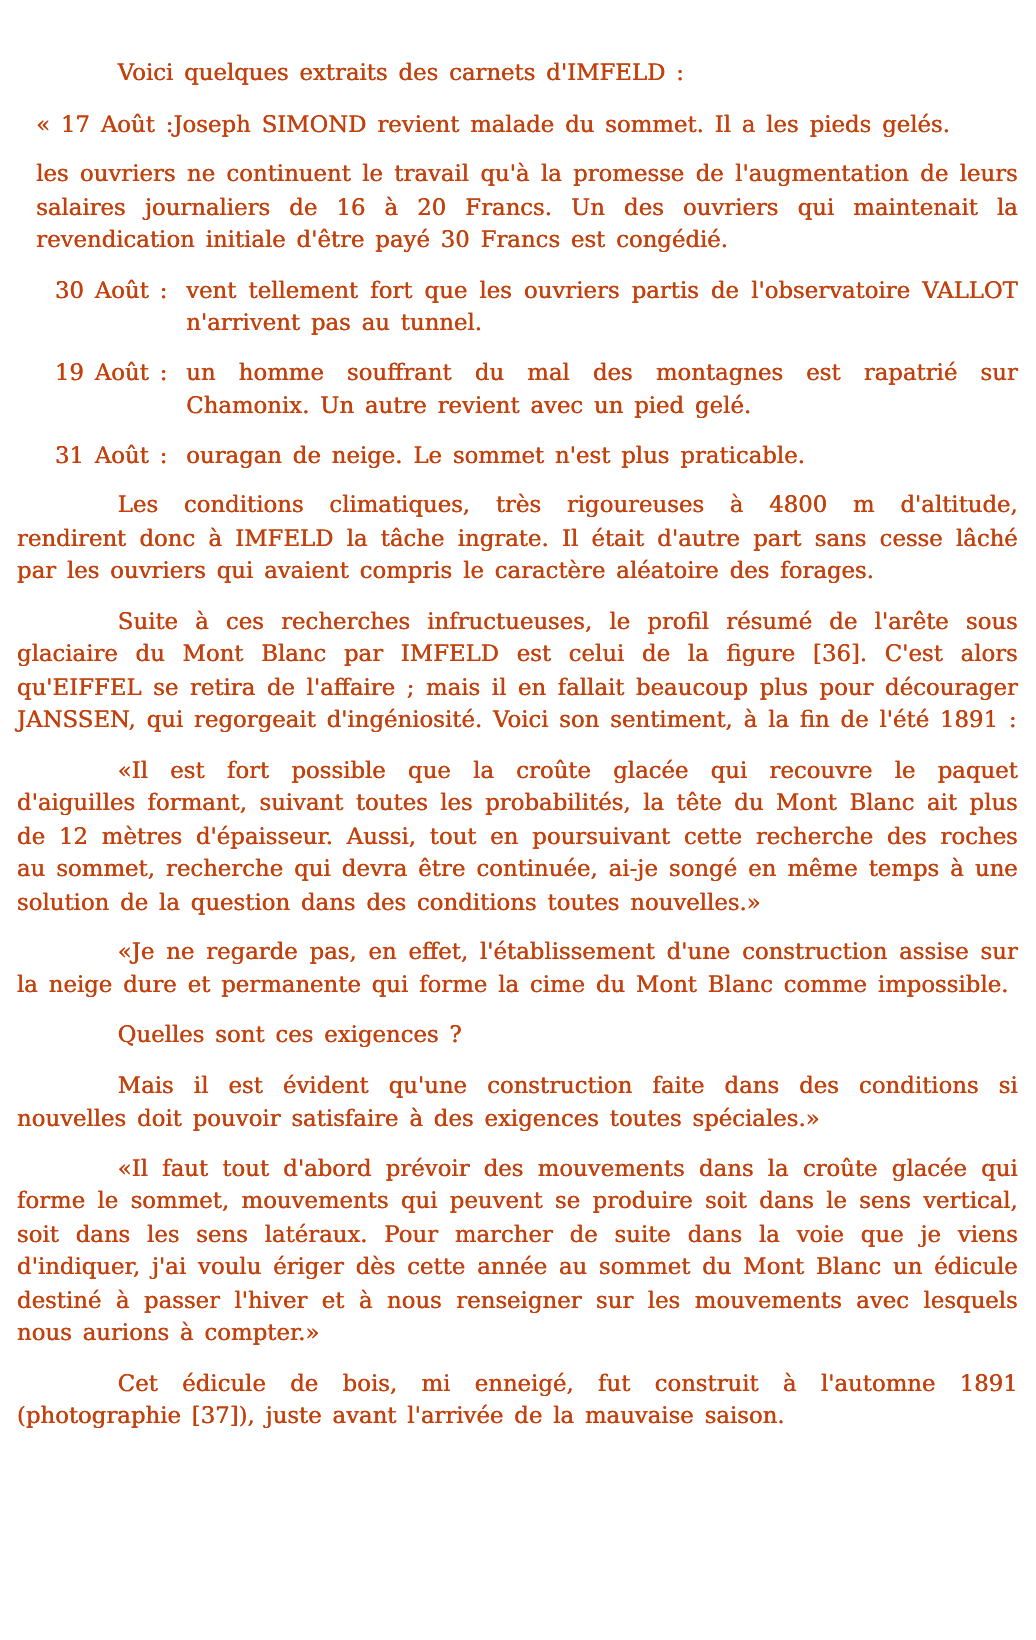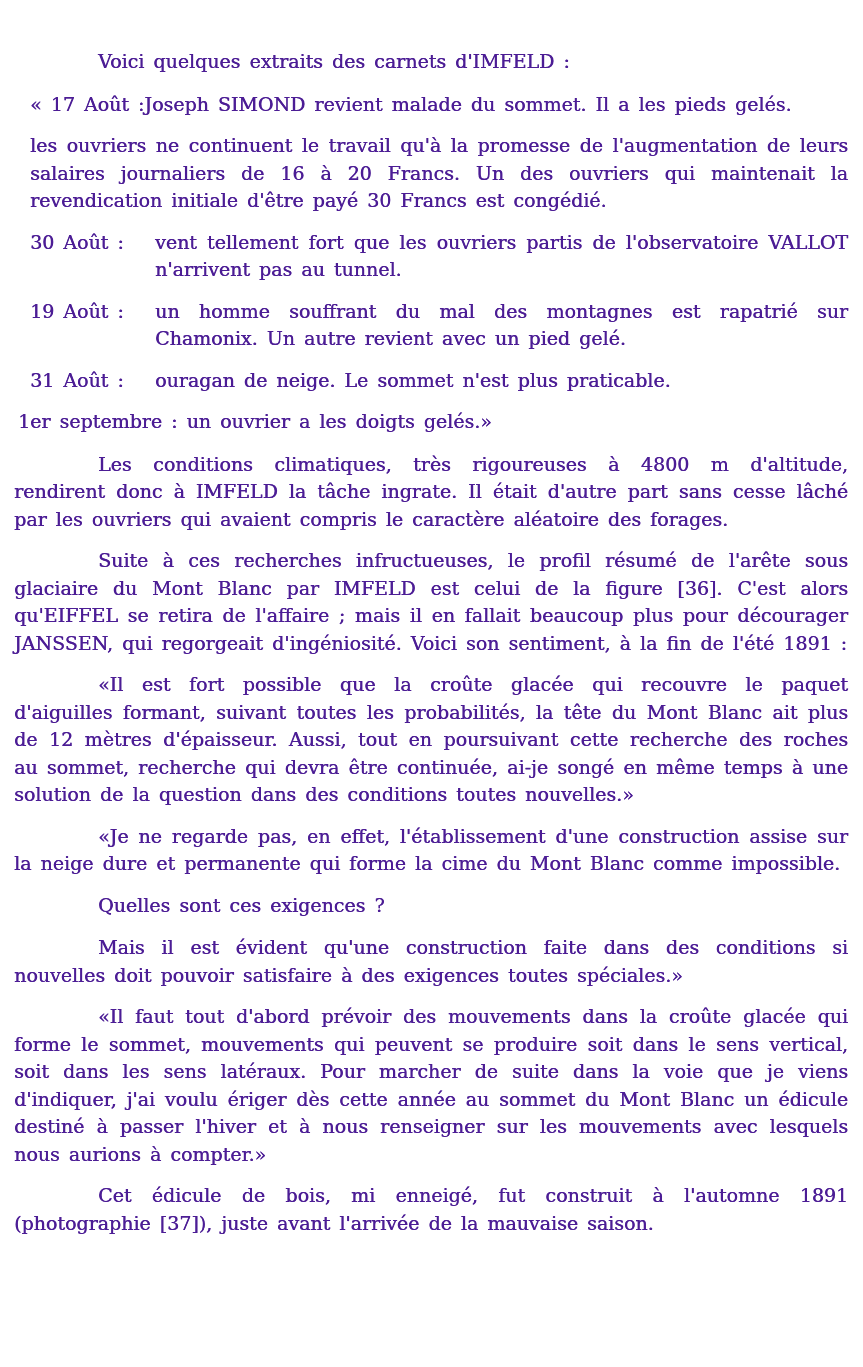--- a/index.html
+++ b/index.html
@@ -10,34 +10,35 @@
     overflow: hidden;
   }
   .page {
     box-sizing: border-box;
     width: 863px;
     height: 984px;
     padding-top: 48px;
     font-family: "DejaVu Serif", "Liberation Serif", serif;
     font-size: 19px;
     line-height: 27.5px;
-    color: #4c1d95;
+    color: #c2410c;
     word-spacing: 3px;
     text-shadow: 0.4px 0 0 currentColor; 
   }
   .intro-line {
     margin: 0 15px 15px 98px;
   }
   .entry {
     display: flex;
     margin: 0 15px 14px 30px;
   }
   .entry .date {
     flex: 0 0 125px;
     white-space: nowrap;
+    text-align: center;
   }
   .entry.first .date {
     flex: 0 0 100px;
   }
   .entry .etext {
     flex: 1;
     text-align: justify;
   }
   .sep-line {
     margin: 0 15px 15px 18px;
@@ -76,21 +77,20 @@
   <div class="entry">
     <span class="date">19 Août :</span>
     <span class="etext">un homme souffrant du mal des montagnes est rapatrié sur Chamonix. Un autre revient avec un pied gelé.</span>
   </div>
 
   <div class="entry">
     <span class="date">31 Août :</span>
     <span class="etext">ouragan de neige. Le sommet n'est plus praticable.</span>
   </div>
 
-  <p class="sep-line">1er septembre : un ouvrier a les doigts gelés.»</p>
 
   <p class="para">Les conditions climatiques, très rigoureuses à 4800 m d'altitude, rendirent donc à IMFELD la tâche ingrate. Il était d'autre part sans cesse lâché par les ouvriers qui avaient compris le caractère aléatoire des forages.</p>
 
   <p class="para">Suite à ces recherches infructueuses, le profil résumé de l'arête sous glaciaire du Mont Blanc par IMFELD est celui de la figure [36]. C'est alors qu'EIFFEL se retira de l'affaire ; mais il en fallait beaucoup plus pour décourager JANSSEN, qui regorgeait d'ingéniosité. Voici son sentiment, à la fin de l'été 1891 :</p>
 
   <p class="para">«Il est fort possible que la croûte glacée qui recouvre le paquet d'aiguilles formant, suivant toutes les probabilités, la tête du Mont Blanc ait plus de 12 mètres d'épaisseur. Aussi, tout en poursuivant cette recherche des roches au sommet, recherche qui devra être continuée, ai-je songé en même temps à une solution de la question dans des conditions toutes nouvelles.»</p>
 
   <p class="para">«Je ne regarde pas, en effet, l'établissement d'une construction assise sur la neige dure et permanente qui forme la cime du Mont Blanc comme impossible.</p>
 
   <p class="para question">Quelles sont ces exigences ?</p>

